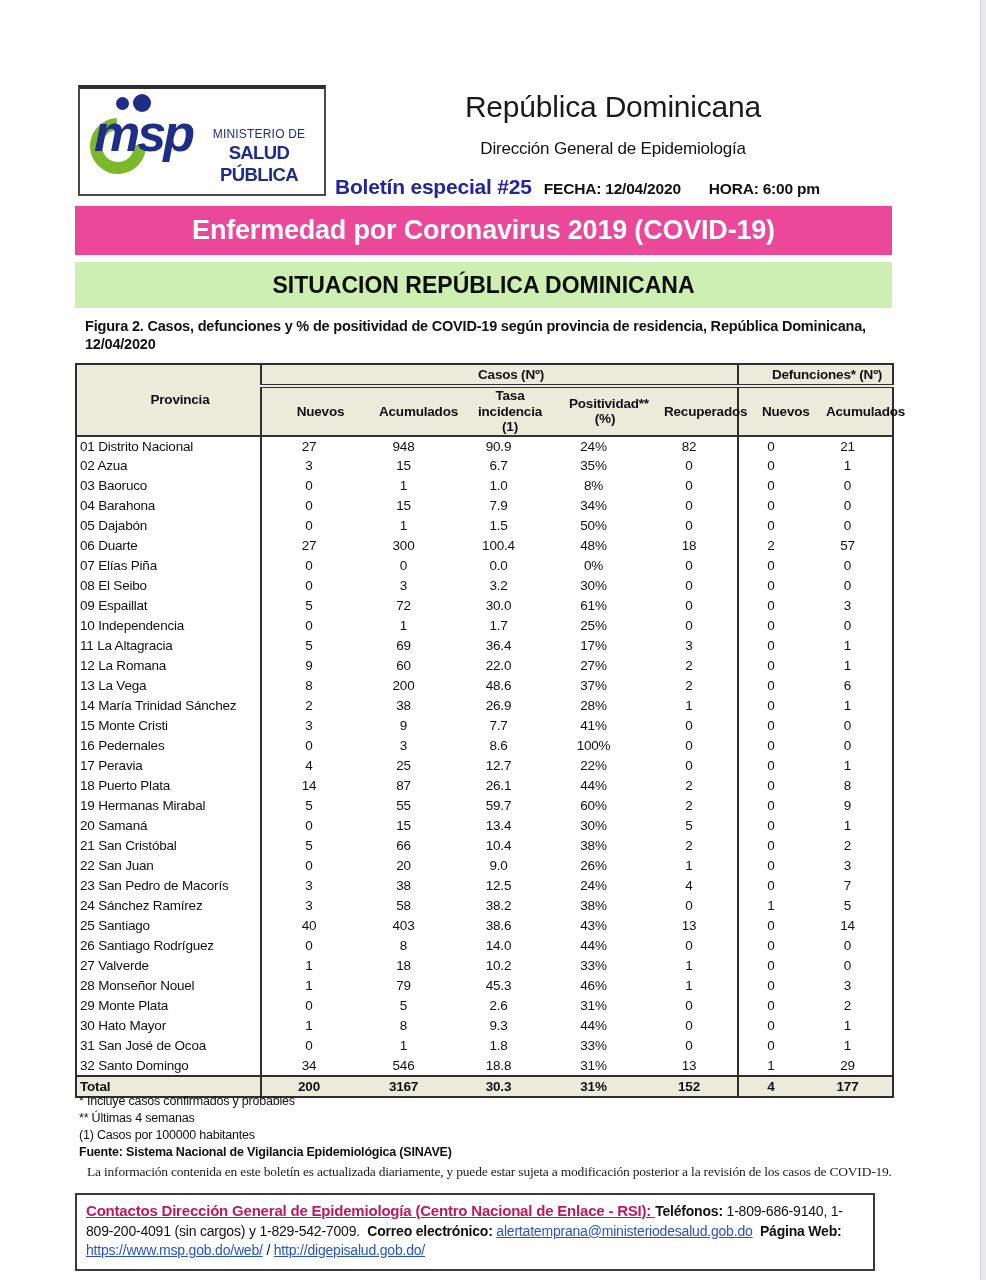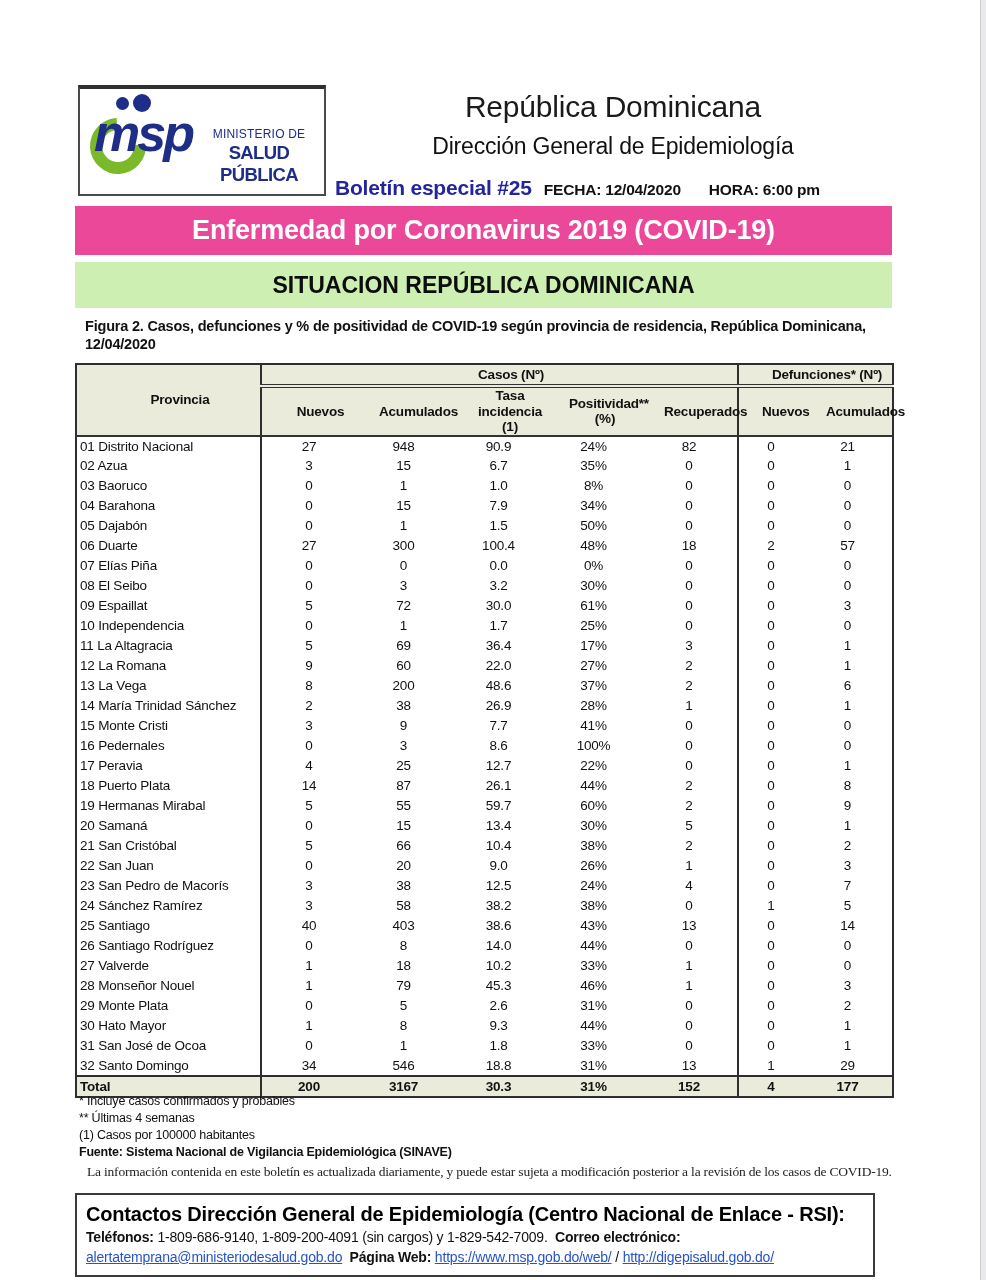--- a/index.html
+++ b/index.html
@@ -38,21 +38,21 @@
     color: #1e2d87; letter-spacing: -3px;
   }
   .logo-org {
     position: absolute; left: 116px; top: 38px; width: 126px;
     text-align: center; color: #1e2d87;
   }
   .org1 { font-size: 12px; letter-spacing: 0.2px; }
   .org2 { font-size: 18.5px; font-weight: bold; letter-spacing: -0.6px; margin-top: 1px; }
   .header-right { position: absolute; left: 335px; top: 90px; width: 556px; text-align: center; }
   .title { font-size: 30px; color: #1a1a1a; }
-  .subtitle { font-size: 23px; margin-top: 9px; }
+  .subtitle { font-size: 17px; margin-top: 15px; }
   .bulletin-row {
     display: flex; align-items: baseline; justify-content: flex-start;
     margin-top: 16px; text-align: center;
   }
   .bulletin { color: #23259c; font-weight: bold; font-size: 21px; }
   .date-label { font-weight: bold; font-size: 15.5px; margin-left: 12px; }
   .time-label { font-weight: bold; font-size: 15.5px; margin-left: 28px; }
   
   .banner {
     position: absolute; left: 75px; width: 817px;
@@ -86,21 +86,21 @@
   .fn-bold { font-weight: bold; }
   .disclaimer {
     position: absolute; left: 75px; top: 1164px; width: 820px;
     font-family: "Liberation Serif", serif; font-size: 13.5px; color: #222; padding-left: 12px;
   }
   .contact-box {
     position: absolute; left: 75px; top: 1193px; width: 800px;
     border: 2px solid #3a3a3a; padding: 5px 9px 8px;
     font-size: 14px; line-height: 1.4;
   }
-  .seg-navy-bold { color: #000000; font-weight: bold; font-size: 20px; }
+  .seg-navy-bold { color: #be185d; font-weight: bold; font-size: 15px; text-decoration: underline; }
   .seg-bold { font-weight: bold; color: #111; }
   .seg-plain { color: #111; }
   .seg-link { color: #2653c9; text-decoration: underline; cursor: pointer; }
 </style>
 </head>
 <body>
 
 <div class="page">
 
   <div class="logo-box">

